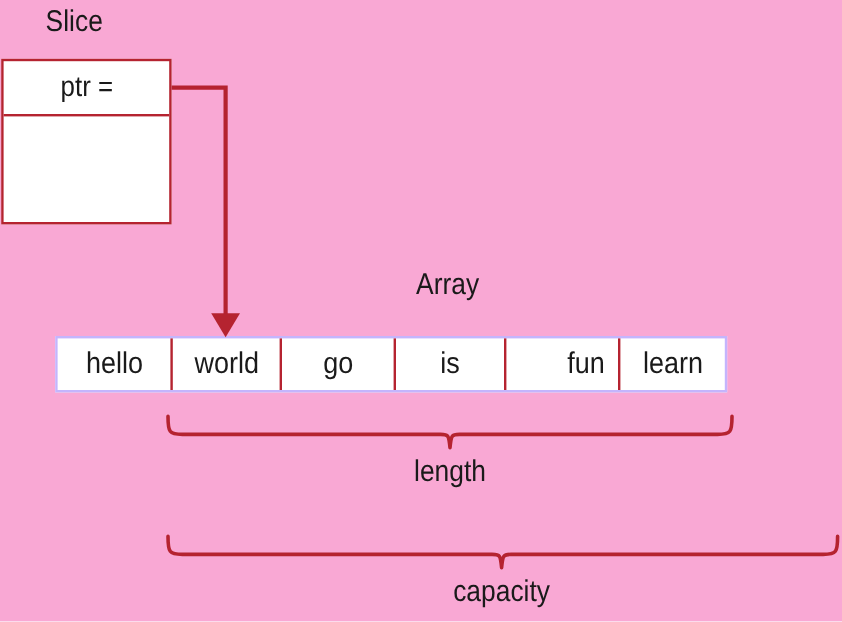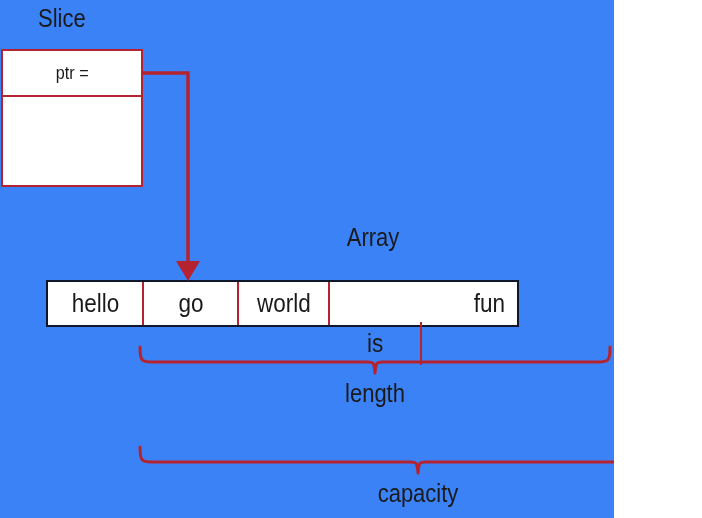--- a/index.html
+++ b/index.html
@@ -2,23 +2,23 @@
 <html><head>
 <meta charset="utf-8">
 <style>
   html, body {
     margin: 0;
     padding: 0;
     background: #ffffff;
   }
   #canvas {
     position: relative;
-    width: 614px;
+    width: 702px;
     height: 518px;
-    background: #3b82f6;
+    background: #f9a8d4;
     overflow: hidden;
     font-family: "Liberation Sans", "DejaVu Sans", sans-serif;
   }
   svg.layer {
     position: absolute;
     top: 0;
     left: 0;
     width: 702px;
     height: 518px;
   }
@@ -50,34 +50,34 @@
     border: 2px solid #b52330;
     background: #ffffff;
   }
   .slice-row {
     box-sizing: border-box;
     height: 46px;
     display: flex;
     align-items: center;
     justify-content: center;
     color: #1a1a1a;
-    font-size: 18px;
+    font-size: 24px;
   }
   .slice-row span { transform: scaleX(0.9); display:inline-block; }
   .slice-row.div-bottom { border-bottom: 2px solid #b52330; }
 
   
   #array-box {
     position: absolute;
     left: 46px;
     top: 280px;
     height: 47px;
     box-sizing: border-box;
     display: flex;
-    border: 2px solid #0f172a;
+    border: 2px solid #c4b5fd;
     background: #ffffff;
   }
   .cell {
     box-sizing: border-box;
     display: flex;
     align-items: center;
     justify-content: center;
     color: #1a1a1a;
     font-size: 25px;
     border-right: 2px solid #b52330;
@@ -98,31 +98,34 @@
       <span>ptr =</span>
     </div>
   </div>
 
   <div class="lbl-c" id="array-title" style="left:313px; top:225px; width:120px;">Array</div>
 
   <div id="array-box">
     <div class="cell" style="width:96px;">
       <span>hello</span>
     </div>
+    <div class="cell" style="width:91px;">
+      <span>world</span>
+    </div>
     <div class="cell" style="width:95px;">
       <span>go</span>
     </div>
-    <div class="cell" style="width:91px;">
-      <span>world</span>
-    </div>
-    <div class="cell" style="width:92px;margin-top:40px;">
+    <div class="cell" style="width:92px;">
       <span>is</span>
     </div>
     <div class="cell" style="width:95px;padding-left:40px;">
       <span>fun</span>
+    </div>
+    <div class="cell" style="width:87px;">
+      <span>learn</span>
     </div>
   </div>
 
   <svg class="layer" viewBox="0 0 702 518">
 
     <g>
       <path d="M 143 73 L 188 73 L 188 262" fill="none" stroke="#b52330" stroke-width="3.5" stroke-linecap="butt" stroke-linejoin="miter"></path>
       <polygon points="176,261 200,261 188,281" fill="#b52330"></polygon>
     </g>
 

